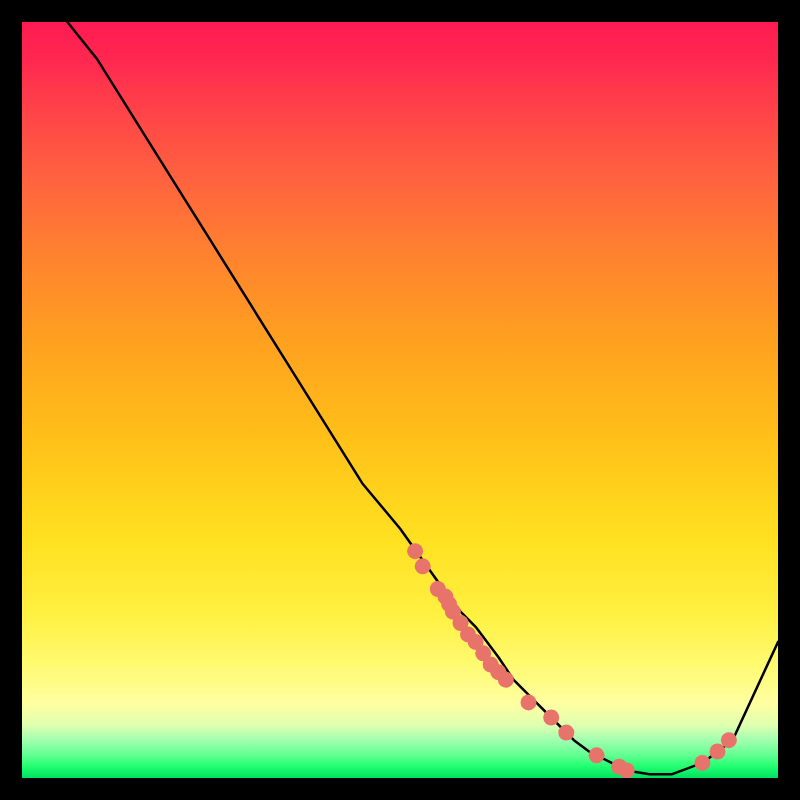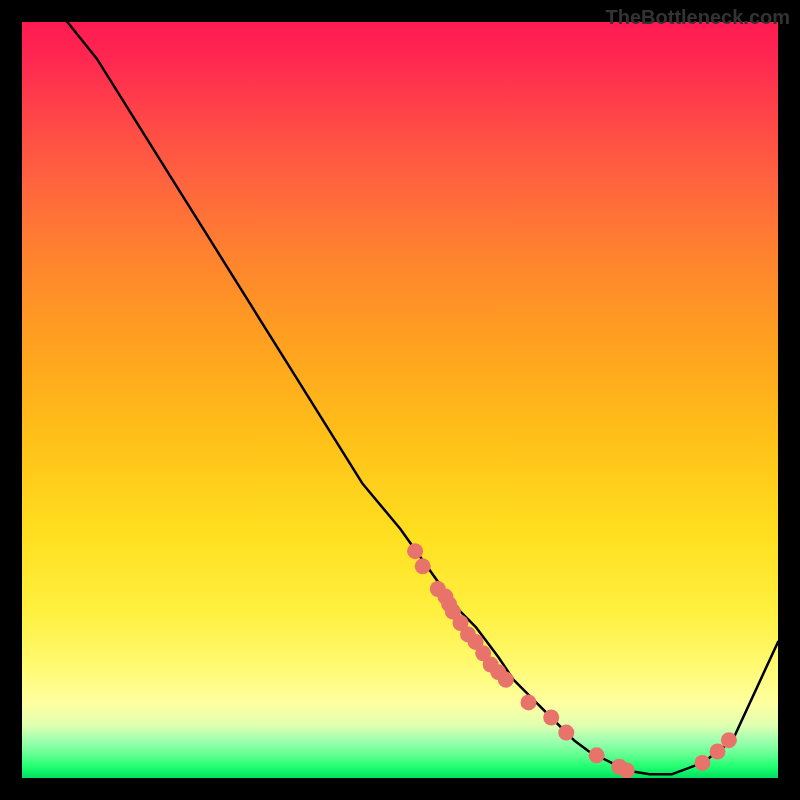--- a/index.html
+++ b/index.html
@@ -65,21 +65,20 @@
     left: 0;
     width: 100%;
     height: 100%;
     z-index: 2;
   }
 </style>
 </head>
 <body>
 
 <div class="chart-container">
-  <div class="watermark">TheBottleneck.com</div>
   <div class="plot-area">
     <div class="gradient-bg"></div>
     <svg class="curve-svg" viewBox="0 0 756 756" preserveAspectRatio="none">
       <g id="curve-group">
           <path d="M45.4 0.0 L75.6 37.8 L113.4 98.3 L151.2 158.8 L189.0 219.2 L226.8 279.7 L264.6 340.2 L302.4 400.7 L340.2 461.2 L378.0 506.5 L415.8 559.4 L438.5 589.7 L453.6 604.8 L476.3 635.0 L491.4 657.7 L514.1 680.4 L529.2 695.5 L551.9 718.2 L567.0 729.5 L589.7 740.9 L604.8 748.4 L627.5 752.2 L650.2 752.2 L680.4 740.9 L710.6 718.2 L756.0 619.9 " fill="none" stroke="#000" stroke-width="2.5" stroke-linejoin="round" stroke-linecap="round"></path>
         </g>
       <g id="points-group">
           <circle cx="393.1" cy="529.2" r="8" fill="#e8736b"></circle>
           <circle cx="400.7" cy="544.3" r="8" fill="#e8736b"></circle>
           <circle cx="415.8" cy="567.0" r="8" fill="#e8736b"></circle>

